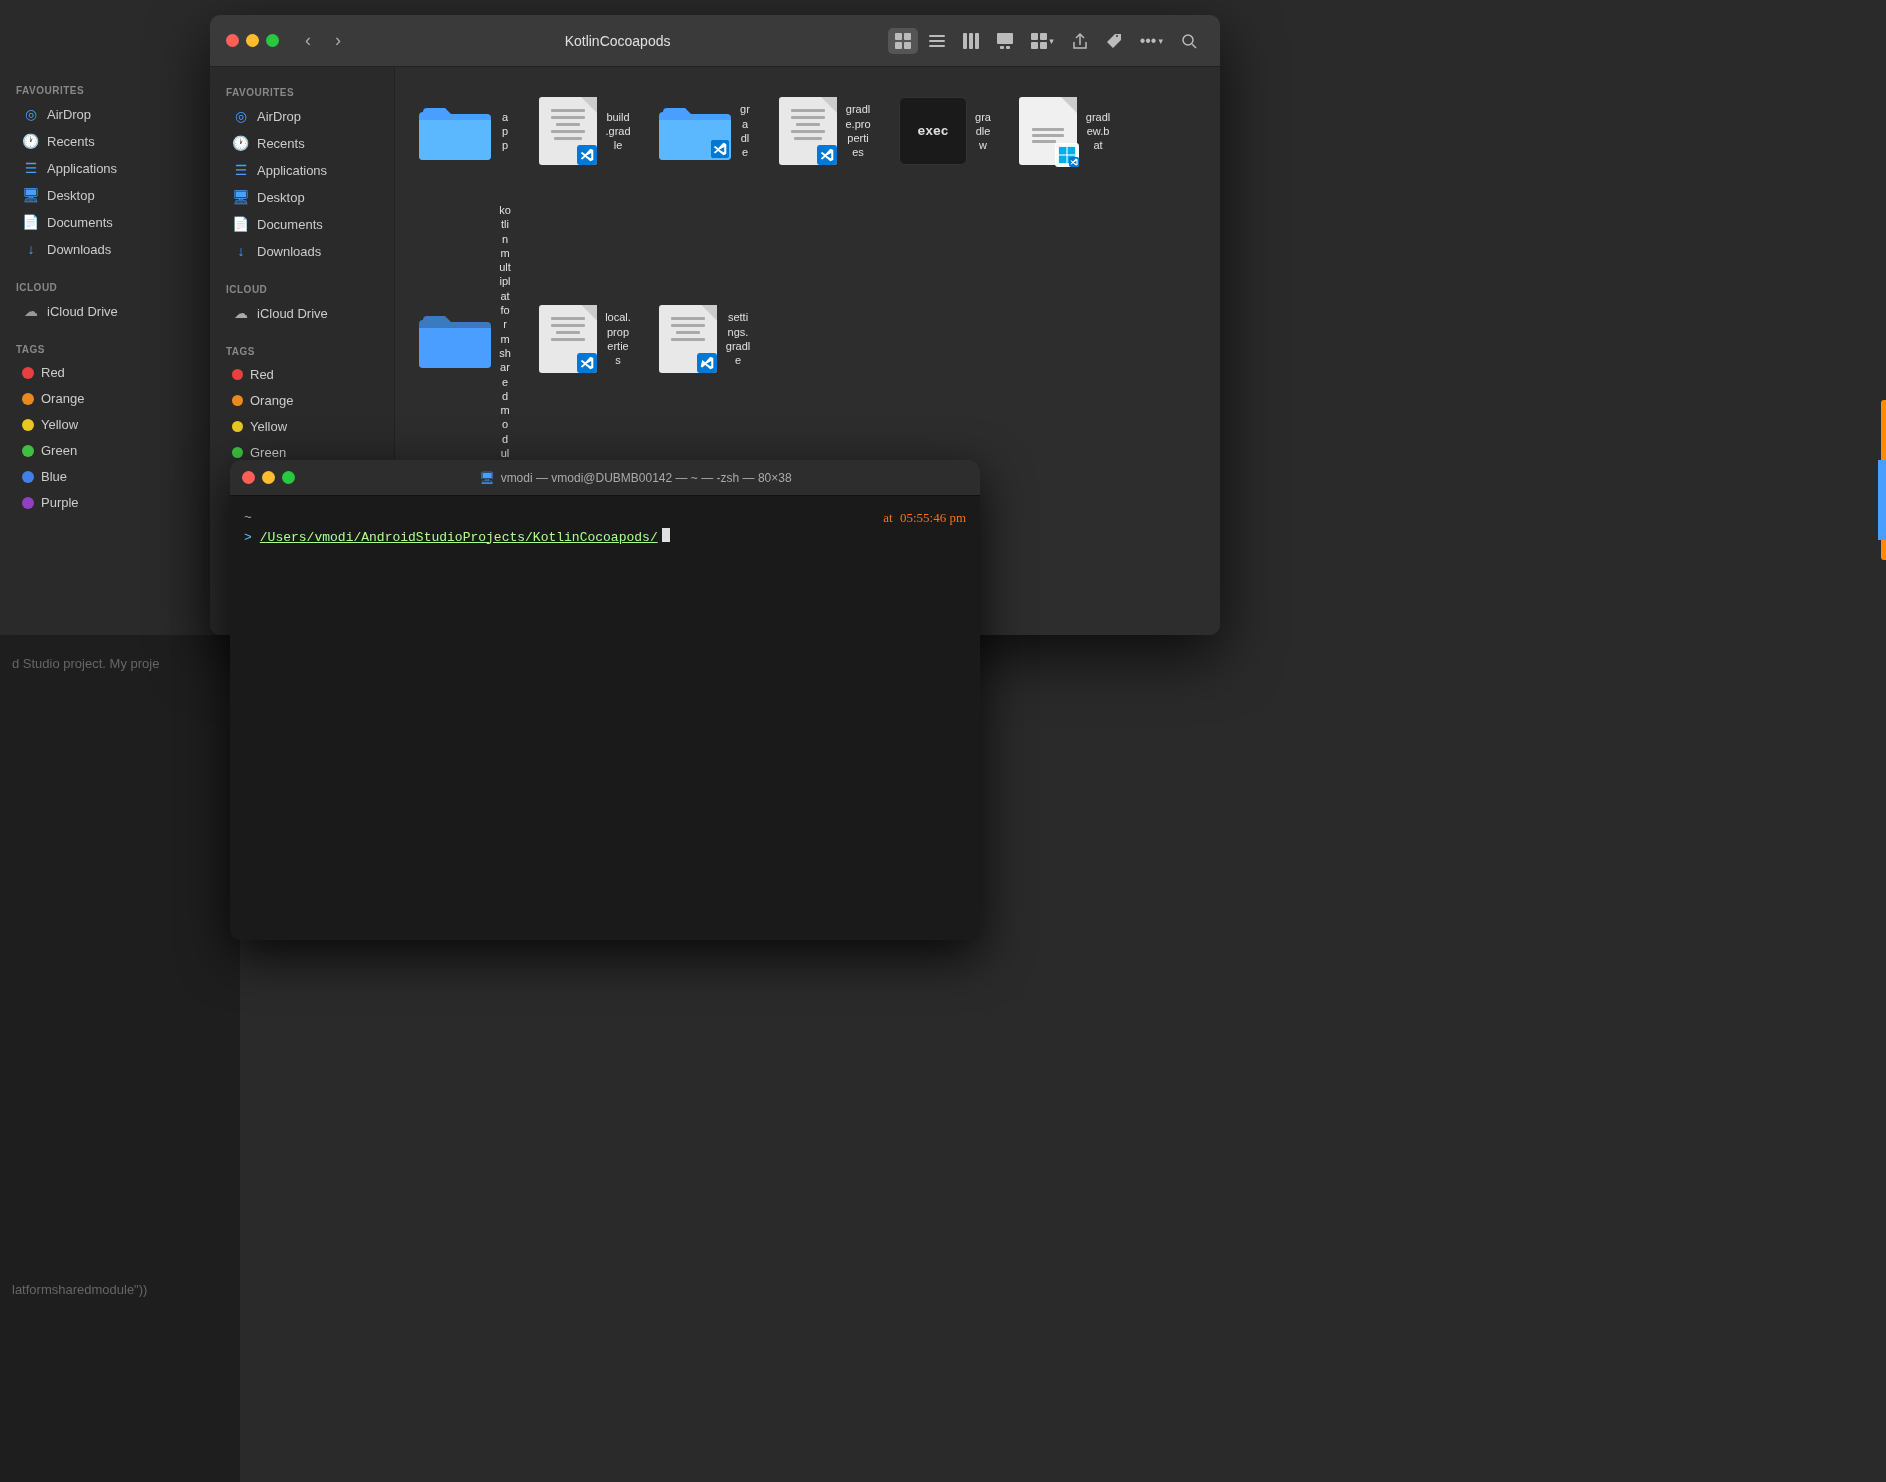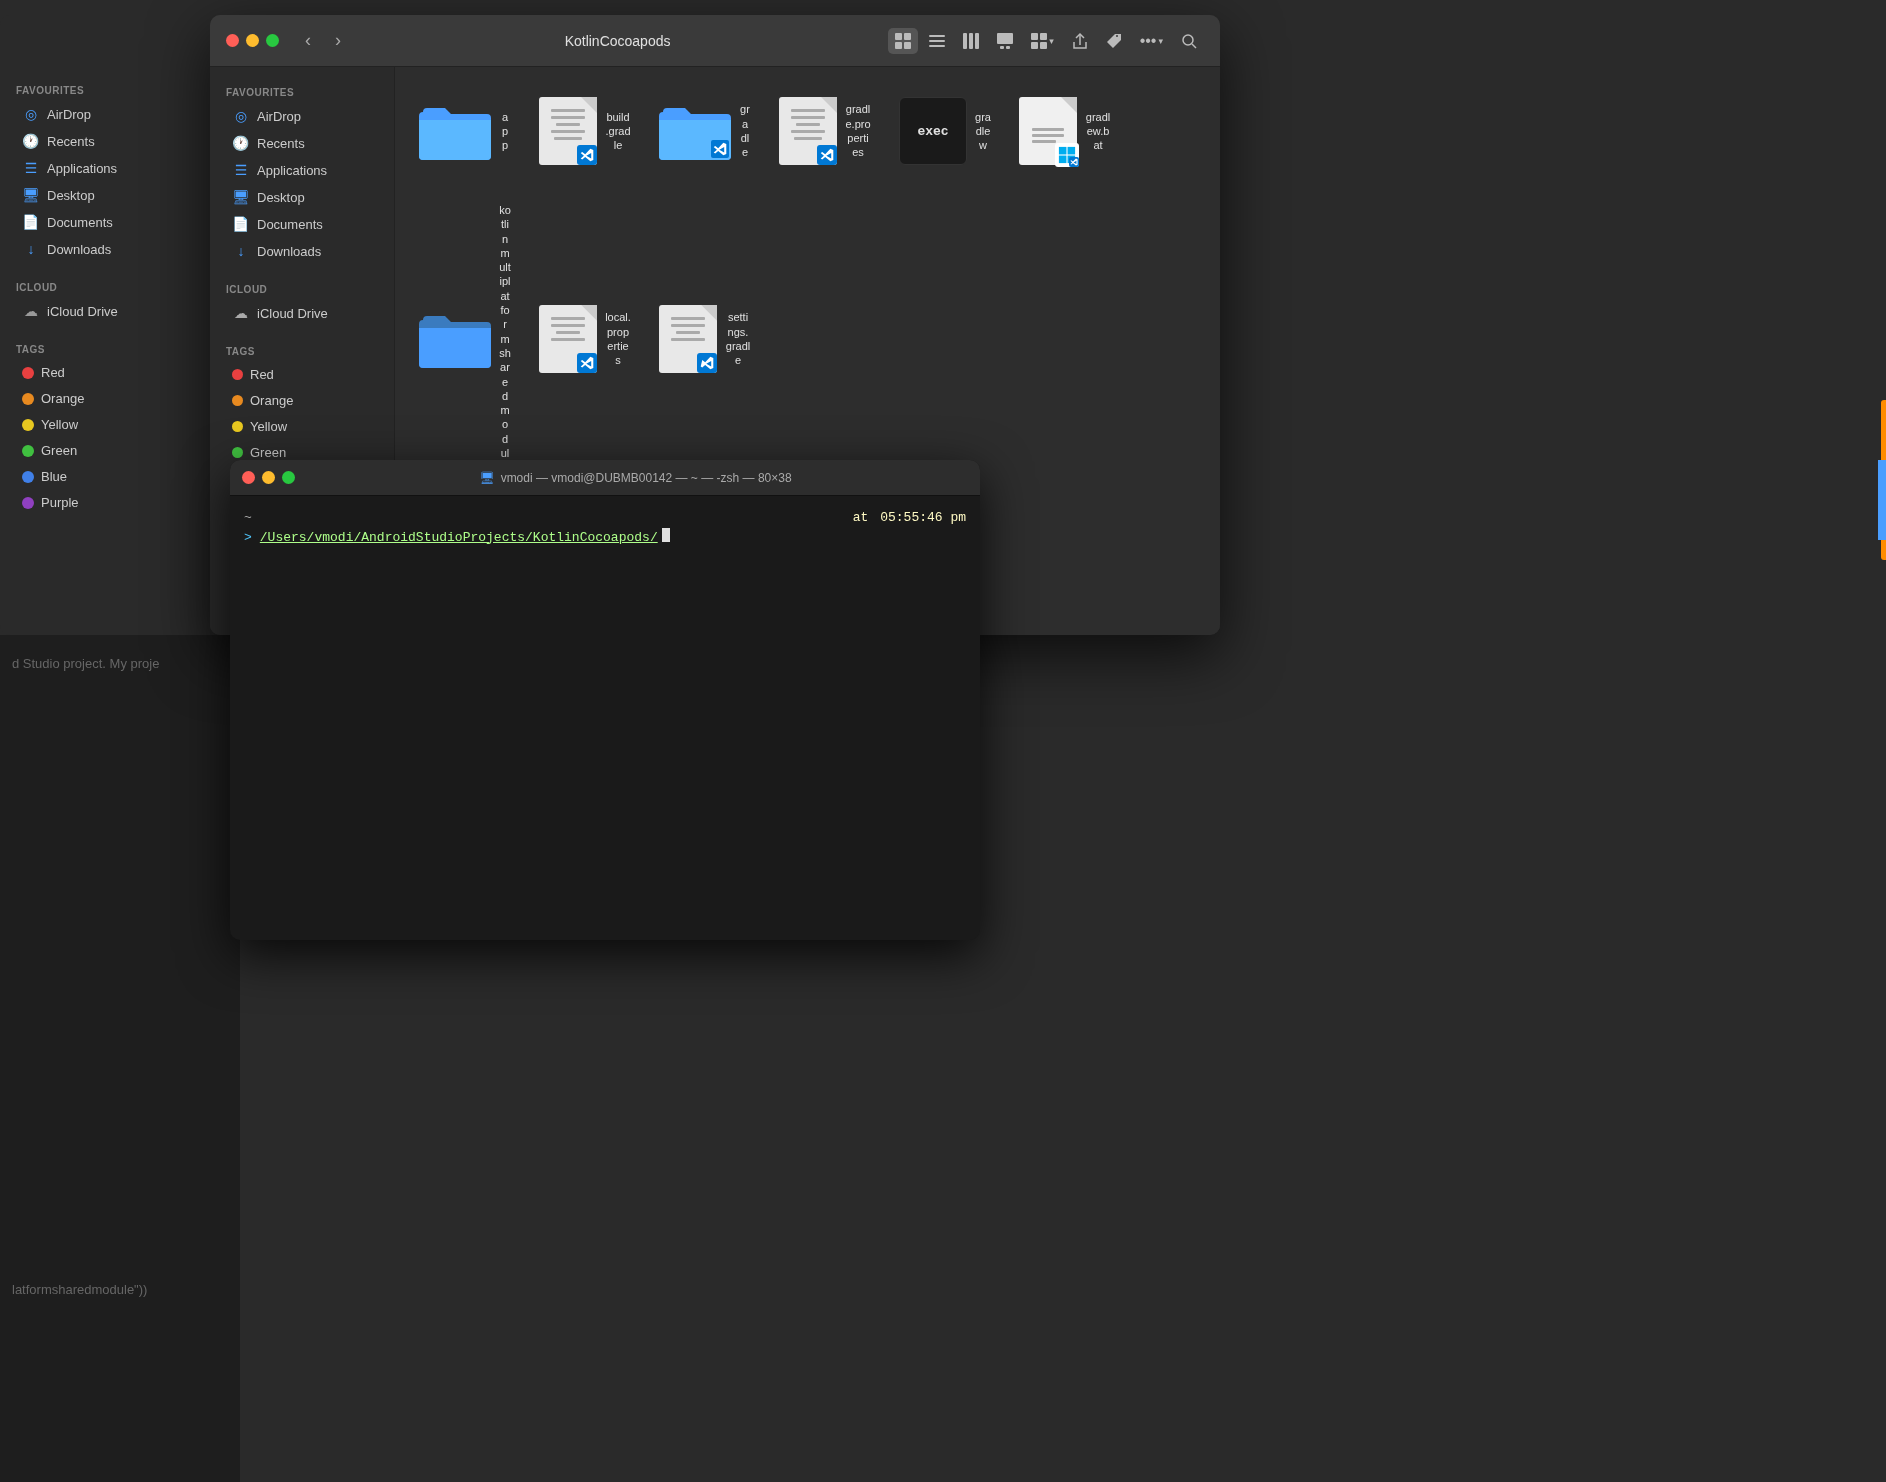--- a/index.html
+++ b/index.html
@@ -790,21 +790,21 @@
       <div class="traffic-light tl-max"></div>
     </div>
     <div class="terminal-title">
       <span style="color:#4a9eff;">🖥</span>
       <span>vmodi — vmodi@DUBMB00142 — ~ — -zsh — 80×38</span>
     </div>
   </div>
   <div class="terminal-body">
     <div class="term-line">
       <span style="color:#aaa;">~</span>
-      <span style="margin-left:auto;color:#fef9c3;">
+      <span style="margin-left:auto;color:#f97316;font-family:Liberation Serif, serif;">
         <span>at</span>
         <span style="margin-left:4px;">05:55:46 pm</span>
       </span>
     </div>
     <div class="term-line">
       <span class="term-prompt">&gt;</span>
       <span class="term-path" style="margin-left:4px;text-decoration:underline;">/Users/vmodi/AndroidStudioProjects/KotlinCocoapods/</span>
       <span class="term-cursor"></span>
     </div>
   </div>

